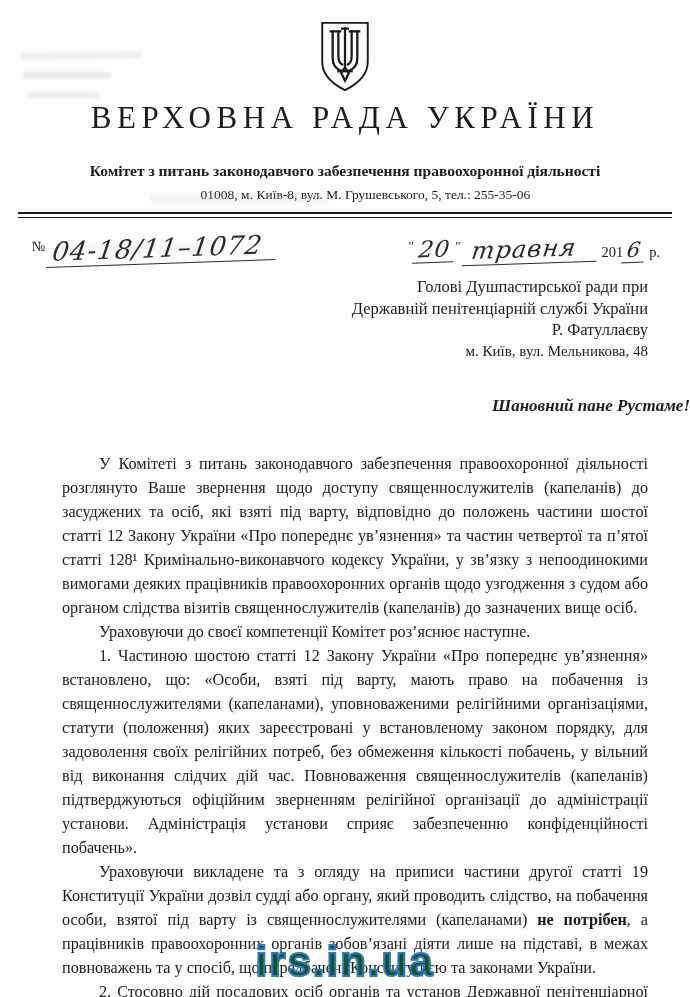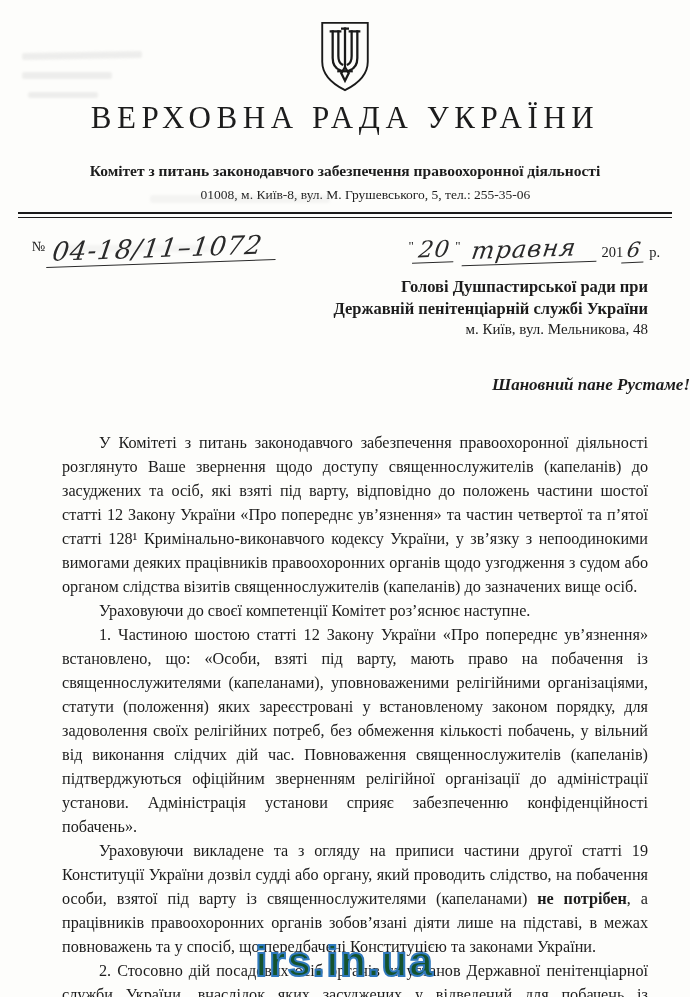--- a/index.html
+++ b/index.html
@@ -78,21 +78,21 @@
   .refdate .month { font-size: 24px; min-width: 118px; padding: 0 8px; }
   .refdate .printed { font-size: 14.5px; }
   .refdate .yr { font-size: 21px; padding: 0 4px; }
 
   .recipient {
     margin: 12px 42px 0 0;
     text-align: right;
     line-height: 21.5px;
     font-size: 16.5px;
   }
-  .recipient .b { font-weight: bold; }
+  .recipient .b { font-weight: normal; }
   .recipient .r { font-size: 15px; }
 
   .salutation {
     margin-top: 34px;
     text-align: right;
     font-weight: bold;
     font-style: italic;
     font-size: 17px;
   }
 
@@ -159,20 +159,21 @@
       <span class="q">"</span><span class="hand day u">20</span><span class="q">"</span>
       <span class="hand month u">травня</span>
       <span class="printed">201</span><span class="hand yr u">6</span>
       <span class="printed">р.</span>
     </div>
   </div>
 
   <div class="recipient">
     <div class="b">Голові Душпастирської ради при</div>
     <div class="b">Державній пенітенціарній службі України</div>
+    <div class="b">Р. Фатуллаєву</div>
     <div class="r">м. Київ, вул. Мельникова, 48</div>
   </div>
 
   <div class="salutation">Шановний пане Рустаме!</div>
 
   <main class="body">
     <p>У Комітеті з питань законодавчого забезпечення правоохоронної діяльності розглянуто Ваше звернення щодо доступу священнослужителів (капеланів) до засуджених та осіб, які взяті під варту, відповідно до положень частини шостої статті 12 Закону України «Про попереднє ув’язнення» та частин четвертої та п’ятої статті 128¹ Кримінально-виконавчого кодексу України, у зв’язку з непоодинокими вимогами деяких працівників правоохоронних органів щодо узгодження з судом або органом слідства візитів священнослужителів (капеланів) до зазначених вище осіб.</p>
     <p>Ураховуючи до своєї компетенції Комітет роз’яснює наступне.</p>
     <p>1. Частиною шостою статті 12 Закону України «Про попереднє ув’язнення» встановлено, що: «Особи, взяті під варту, мають право на побачення із священнослужителями (капеланами), уповноваженими релігійними організаціями, статути (положення) яких зареєстровані у встановленому законом порядку, для задоволення своїх релігійних потреб, без обмеження кількості побачень, у вільний від виконання слідчих дій час. Повноваження священнослужителів (капеланів) підтверджуються офіційним зверненням релігійної організації до адміністрації установи. Адміністрація установи сприяє забезпеченню конфіденційності побачень».</p>
     <p><span>Ураховуючи викладене та з огляду на приписи частини другої статті 19 Конституції України дозвіл судді або органу, який проводить слідство, на побачення особи, взятої під варту із священнослужителями (капеланами) </span><span class="bold">не потрібен</span><span>, а працівників правоохоронних органів зобов’язані діяти лише на підставі, в межах повноважень та у спосіб, що передбачені Конституцією та законами України.</span></p>

